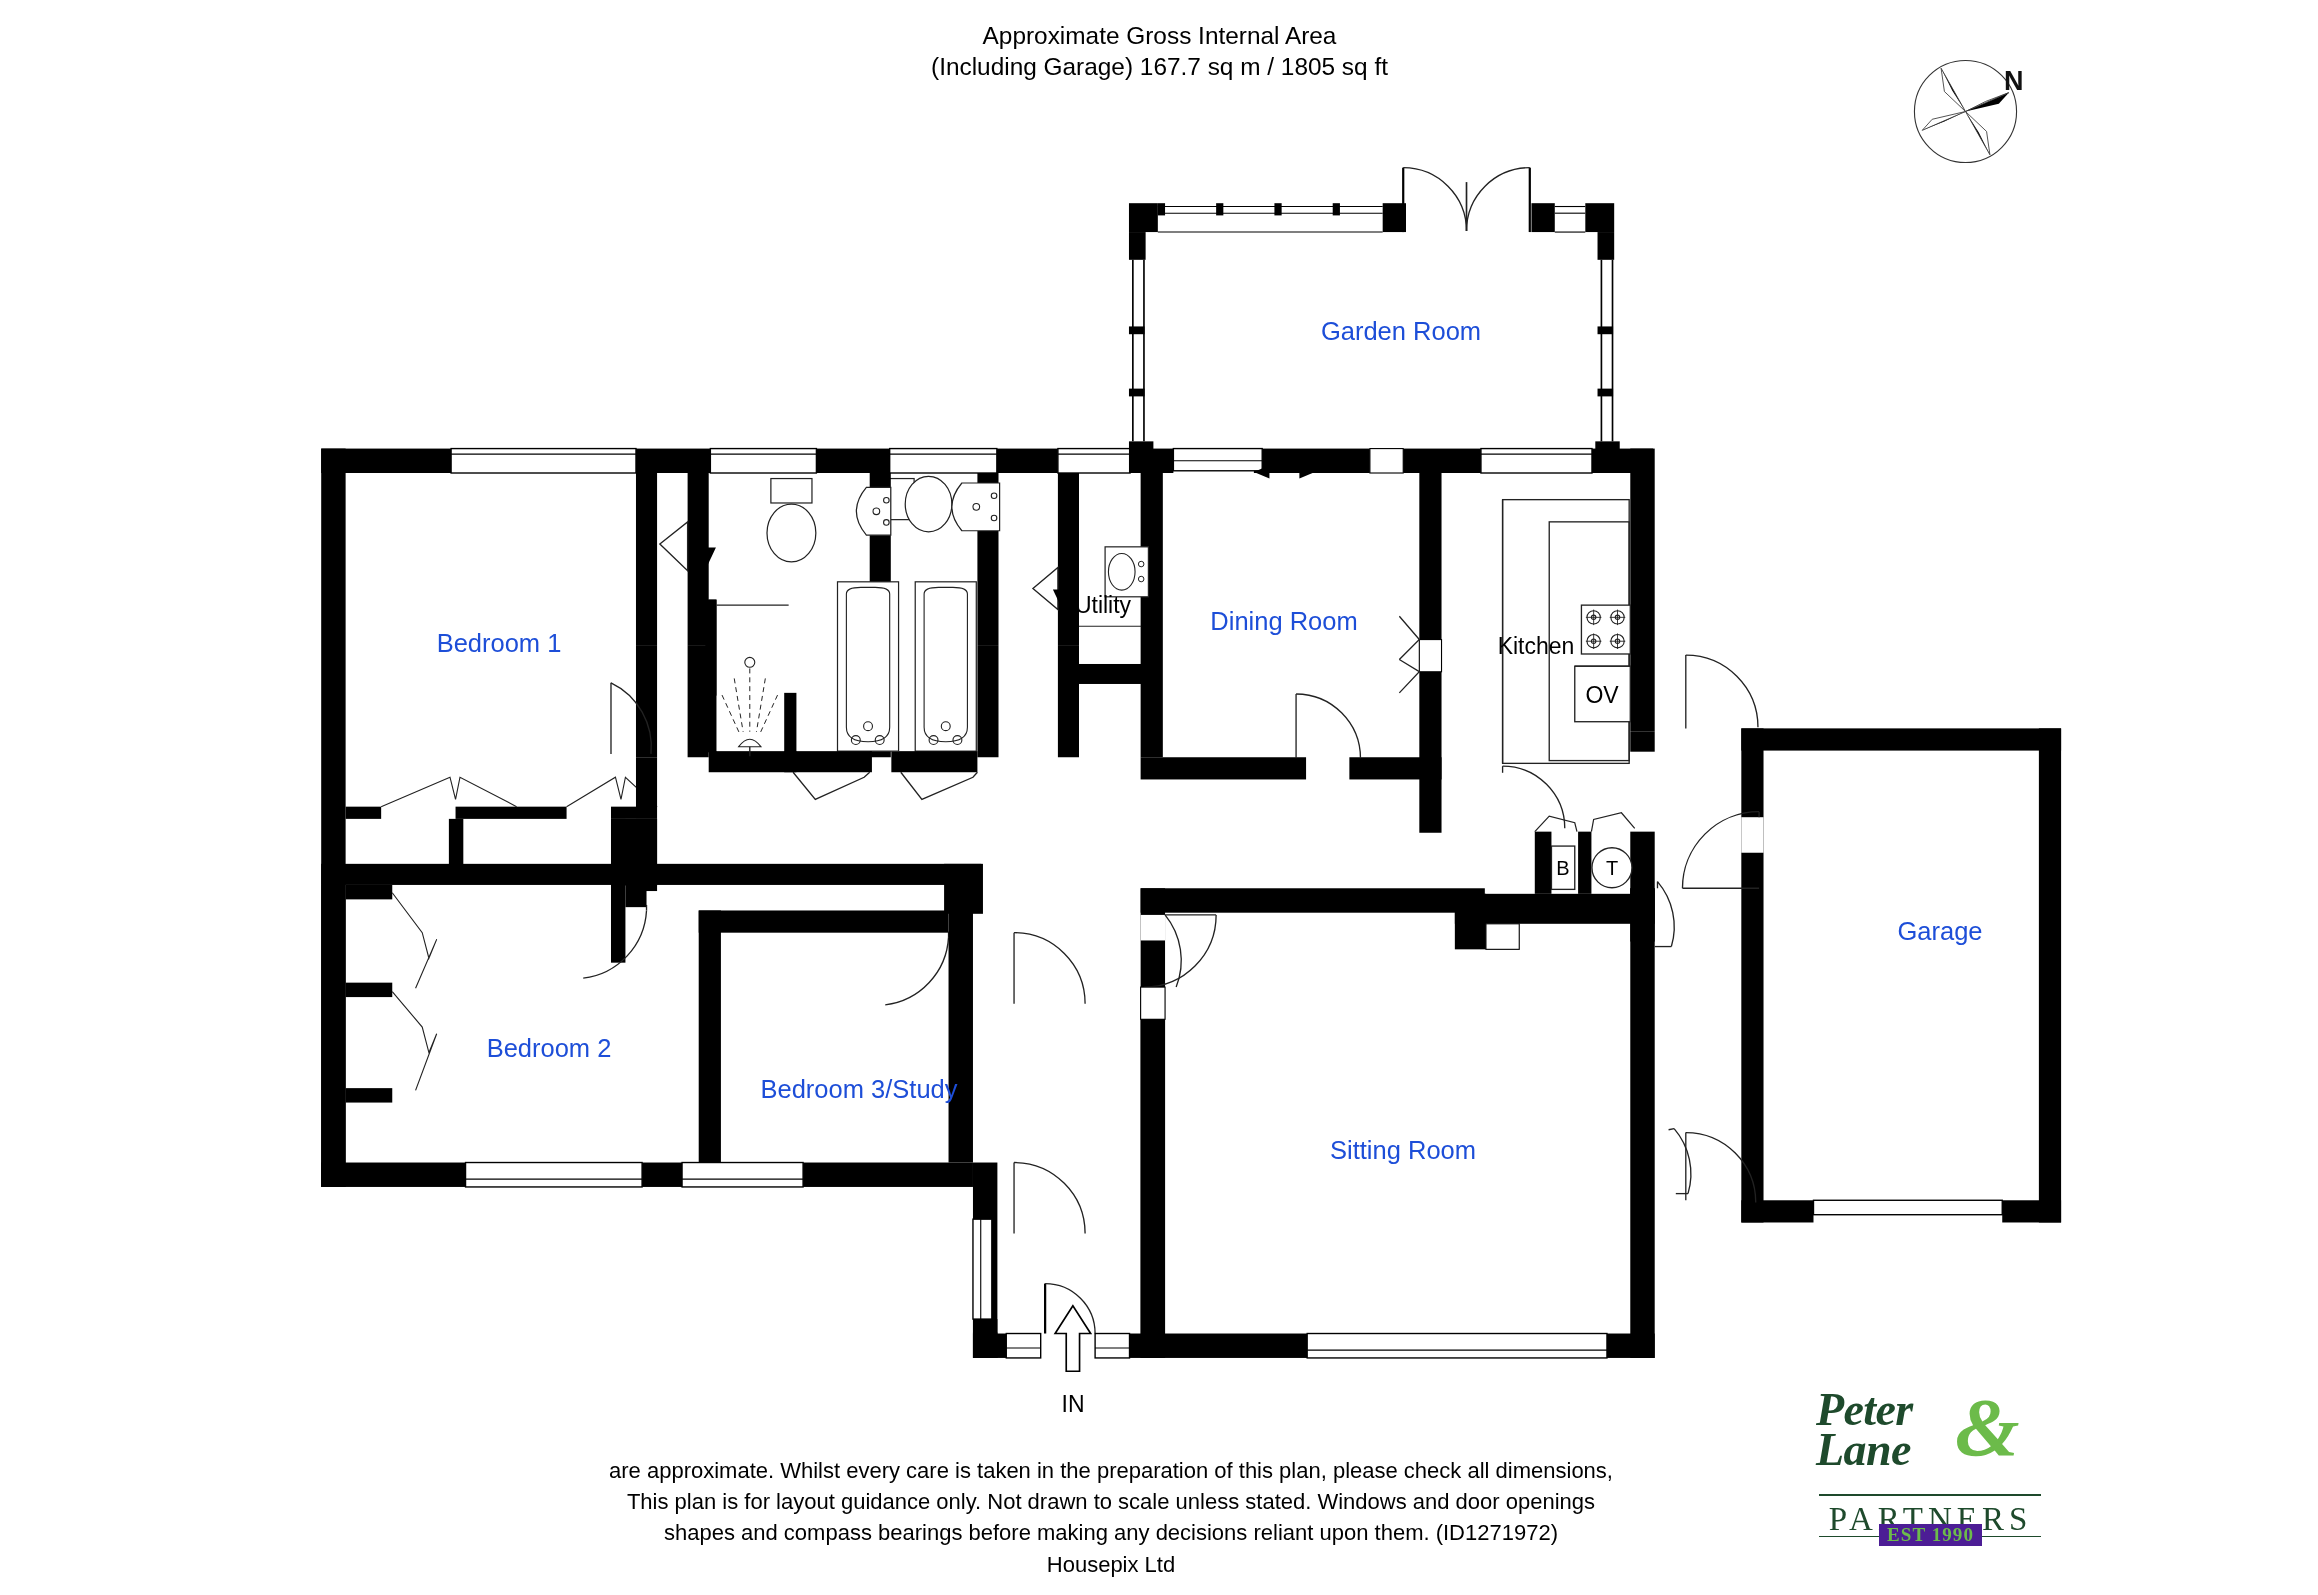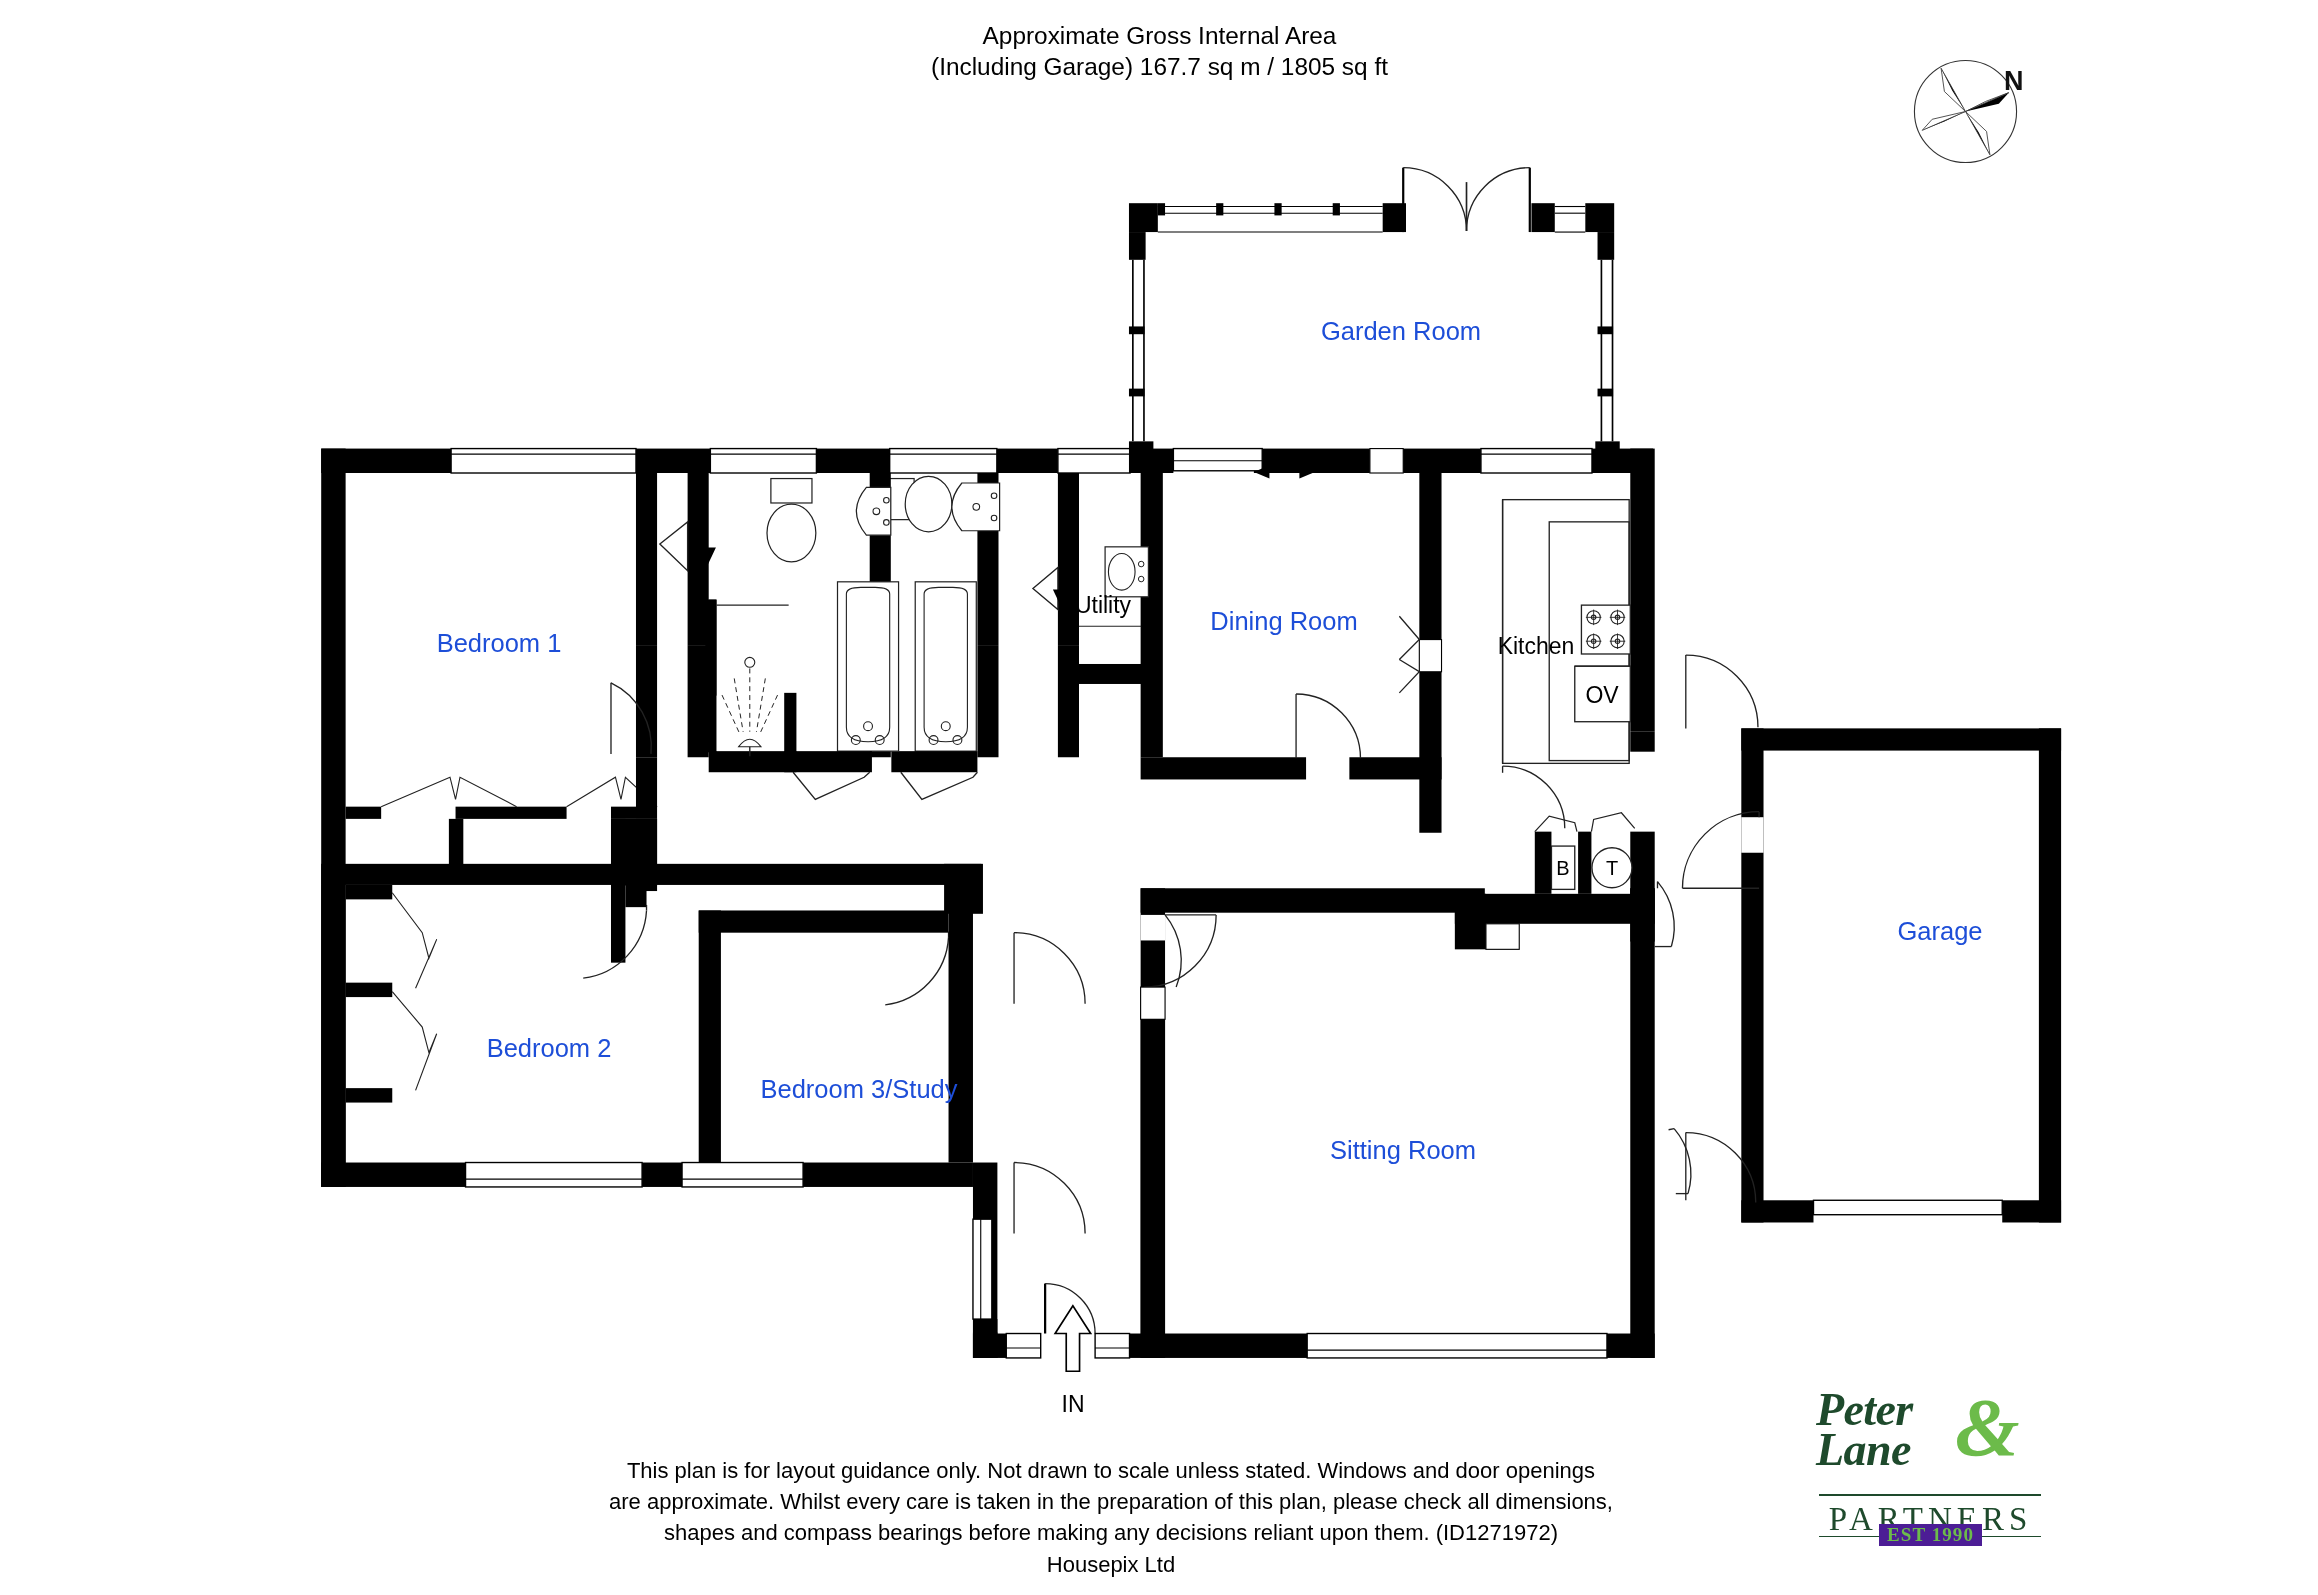--- a/index.html
+++ b/index.html
@@ -562,22 +562,22 @@
   <div class="room-label" style="left:1403px; top:1150px;">Sitting Room</div>
   <div class="room-label" style="left:1920px; top:931px;margin-left:20px;">Garage</div>
 
   <div class="small-label" style="left:1602px; top:695px;">OV</div>
   <div class="mini-label" style="left:1563px; top:868px;">B</div>
   <div class="mini-label" style="left:1612px; top:868px;">T</div>
 
   <div class="small-label" style="left:1073px; top:1404px;">IN</div>
 
   <div id="disclaimer">
+    <span class="dline">are approximate. Whilst every care is taken in the preparation of this plan, please check all dimensions,</span>
     <span class="dline">This plan is for layout guidance only. Not drawn to scale unless stated. Windows and door openings</span>
-    <span class="dline">are approximate. Whilst every care is taken in the preparation of this plan, please check all dimensions,</span>
     <span class="dline">shapes and compass bearings before making any decisions reliant upon them. (ID1271972)</span>
     <span class="dline">Housepix Ltd</span>
   </div>
 
   <div id="logo">
     <div class="logo-top">
       <span class="logo-peter">Peter</span>
       <span class="logo-lane">Lane</span>
       <span class="logo-amp">&amp;</span>
     </div>

